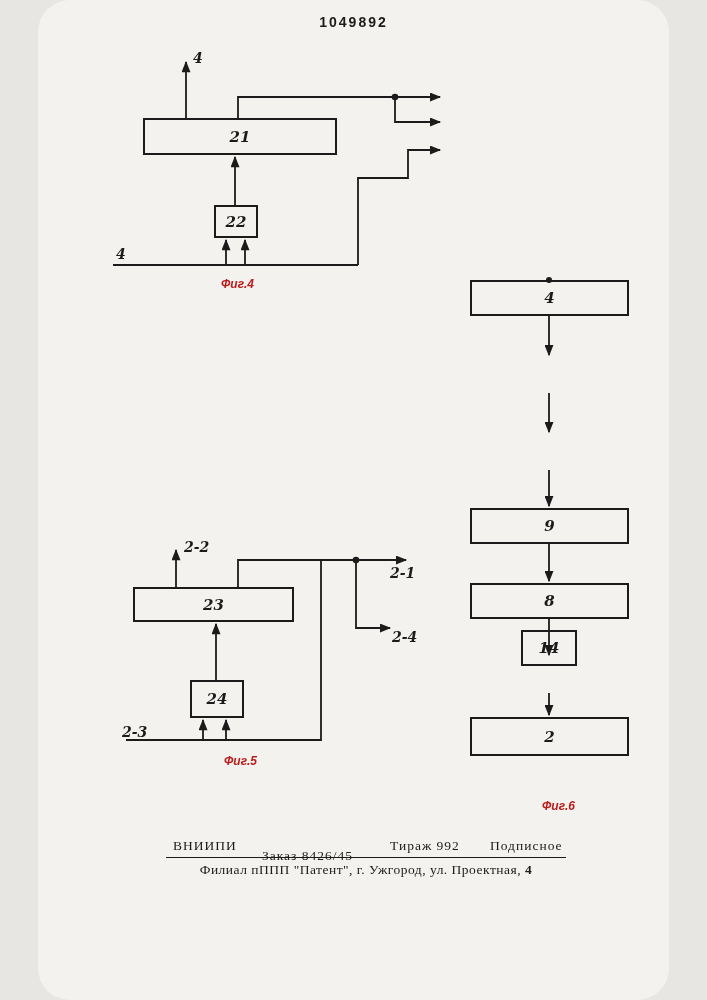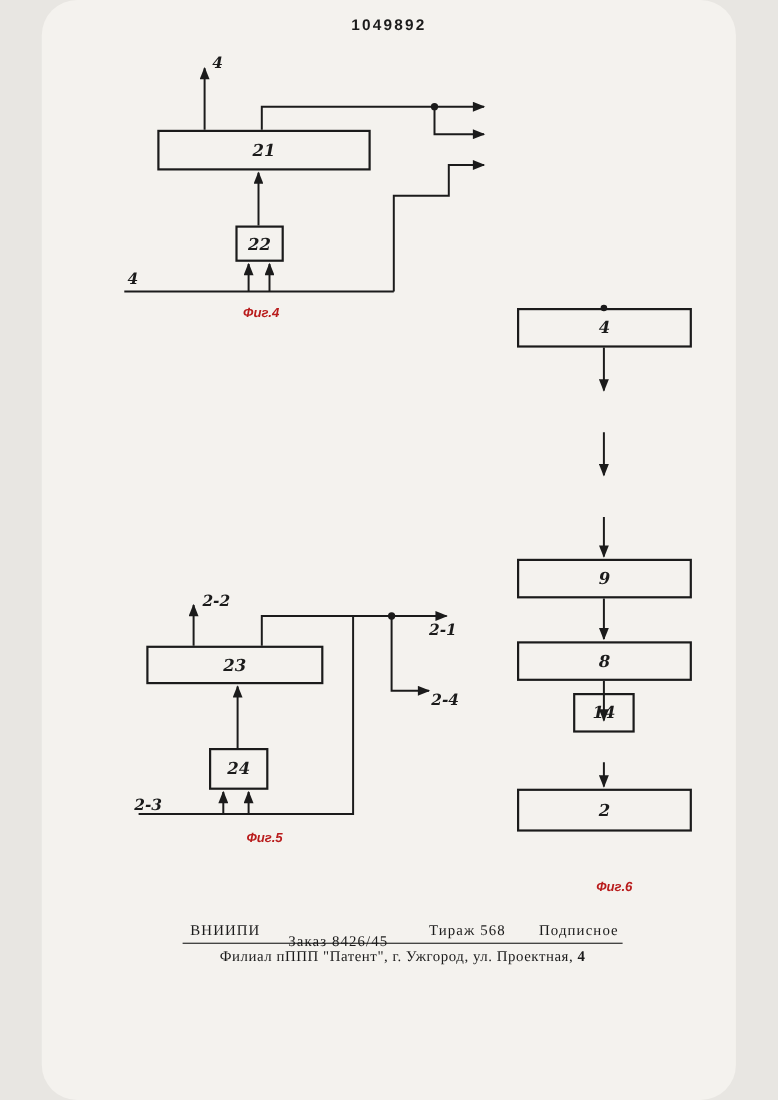--- a/index.html
+++ b/index.html
@@ -120,21 +120,21 @@
 
   <div class="block" style="left:432px;top:280px;width:159px;height:36px;">4</div>
   <div class="block" style="left:432px;top:508px;width:159px;height:36px;">9</div>
   <div class="block" style="left:432px;top:583px;width:159px;height:36px;">8</div>
   <div class="block" style="left:483px;top:630px;width:56px;height:36px;">14</div>
   <div class="block" style="left:432px;top:717px;width:159px;height:39px;">2</div>
   <div class="caption" style="left:492px;top:799px;margin-left:12px;">Фиг.6</div>
 
   <div class="footer-part" style="left:135px;top:838px;">ВНИИПИ</div>
   <div class="footer-part" style="left:224px;top:838px;margin-top:10px;">Заказ 8426/45</div>
-  <div class="footer-part" style="left:352px;top:838px;">Тираж 568</div>
+  <div class="footer-part" style="left:352px;top:838px;">Тираж 992</div>
   <div class="footer-part" style="left:452px;top:838px;">Подписное</div>
   <div class="footer-rule" style="left:128px;top:857px;width:400px;"></div>
   <div class="branch-line">
     <span>Филиал пППП "Патент", г. Ужгород, ул. Проектная,</span>
     <span class="num">4</span>
   </div>
 
 </div>
 
 </body></html>

